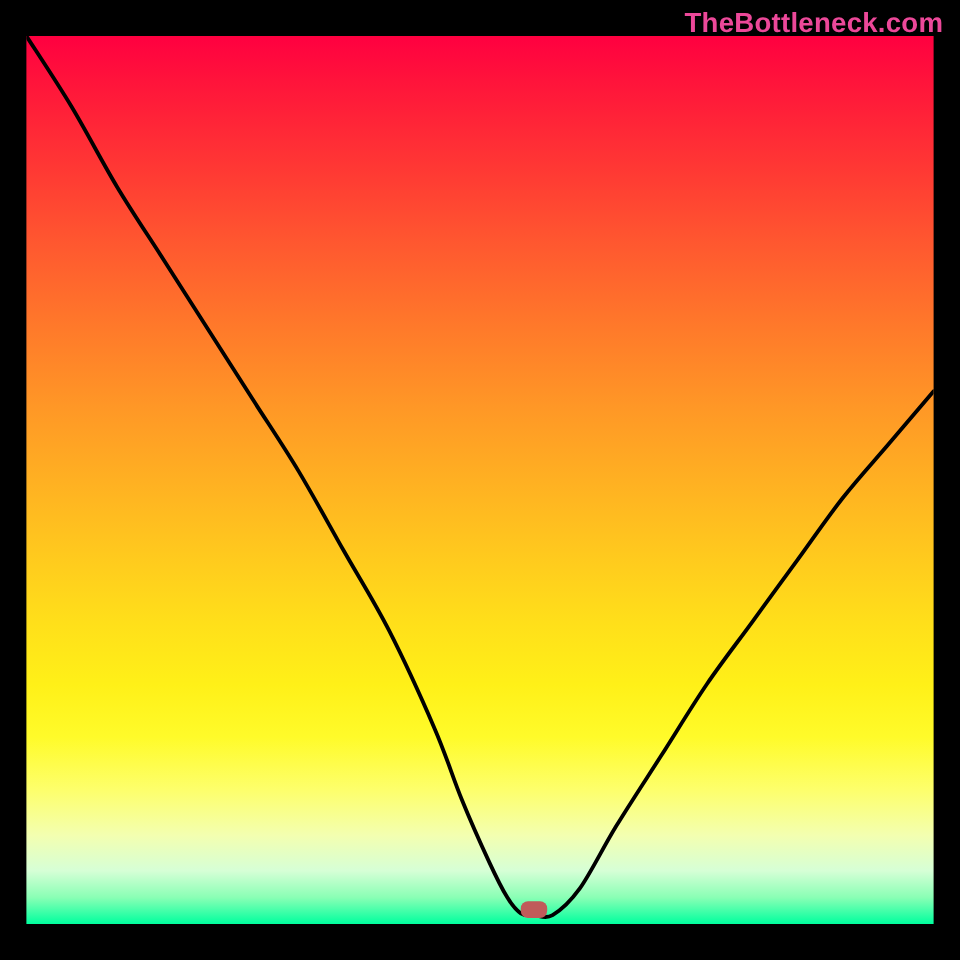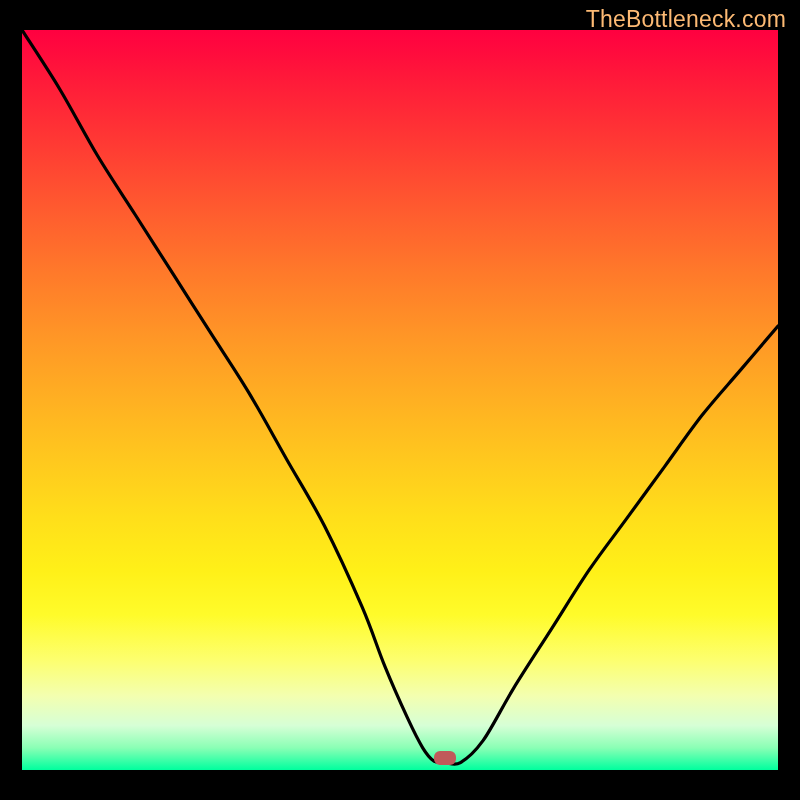--- a/index.html
+++ b/index.html
@@ -10,23 +10,23 @@
     position: relative;
     width: 800px;
     height: 800px;
     background: #000;
   }
 
   .watermark {
     position: absolute;
     top: 6px;
     right: 14px;
-    color: #fdba74;
+    color: #ec4899;
     font-size: 23px;
-    font-weight: 400;
+    font-weight: 700;
     z-index: 5;
     letter-spacing: 0.2px;
   }
 
   .plot {
     position: absolute;
     left: 22px;
     top: 30px;
     width: 756px;
     height: 740px;

